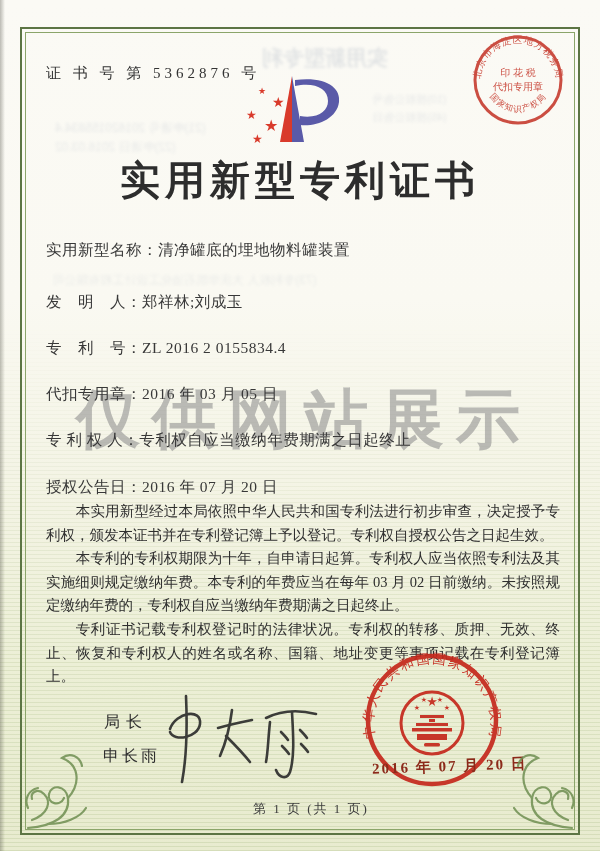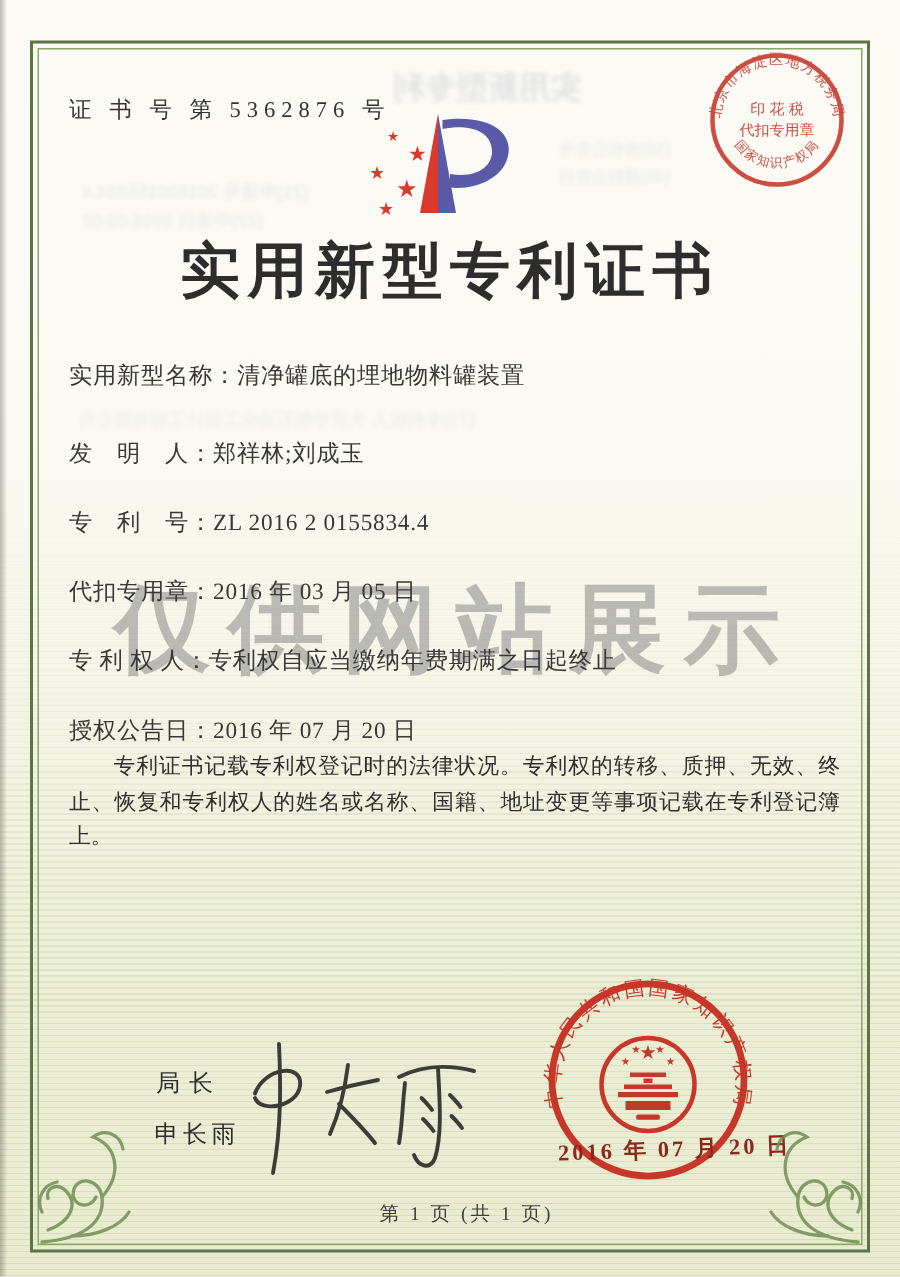--- a/index.html
+++ b/index.html
@@ -106,20 +106,22 @@
   </svg>
 
   <div class="row f0"><span>实用新型名称：</span><span>清净罐底的埋地物料罐装置</span></div>
   <div class="row f1"><span>发　明　人：</span><span>郑祥林;刘成玉</span></div>
   <div class="row f2"><span>专　利　号：</span><span>ZL 2016 2 0155834.4</span></div>
   <div class="row f3"><span>代扣专用章：</span><span>2016 年 03 月 05 日</span></div>
   <div class="row f4"><span>专 利 权 人：</span><span>专利权自应当缴纳年费期满之日起终止</span></div>
   <div class="row f5"><span>授权公告日：</span><span>2016 年 07 月 20 日</span></div>
 
   <div class="body-text">
+    <p>本实用新型经过本局依照中华人民共和国专利法进行初步审查，决定授予专利权，颁发本证书并在专利登记簿上予以登记。专利权自授权公告之日起生效。</p>
+    <p>本专利的专利权期限为十年，自申请日起算。专利权人应当依照专利法及其实施细则规定缴纳年费。本专利的年费应当在每年 03 月 02 日前缴纳。未按照规定缴纳年费的，专利权自应当缴纳年费期满之日起终止。</p>
     <p>专利证书记载专利权登记时的法律状况。专利权的转移、质押、无效、终止、恢复和专利权人的姓名或名称、国籍、地址变更等事项记载在专利登记簿上。</p>
   </div>
 
   <div class="signer-title">局长</div>
   <div class="signer-name">申长雨</div>
 
   <svg class="sig" width="200" height="105" viewBox="0 0 200 105">
     <g fill="none" stroke="#252525" stroke-width="2.6" stroke-linecap="round" opacity=".88">
       <path d="M30 45 C 36 28 62 24 60 40 C 58 54 34 58 30 48"></path>
       <path d="M46 12 C 47 35 48 66 42 98"></path>

